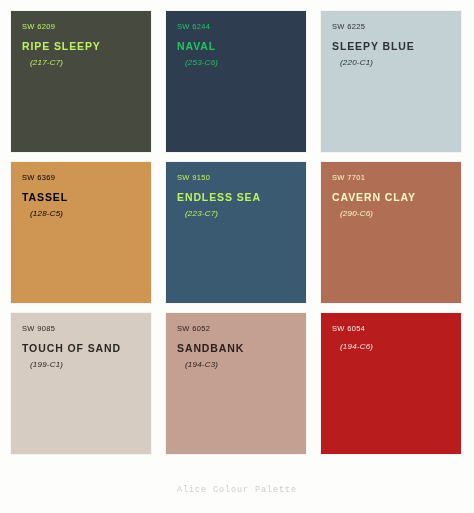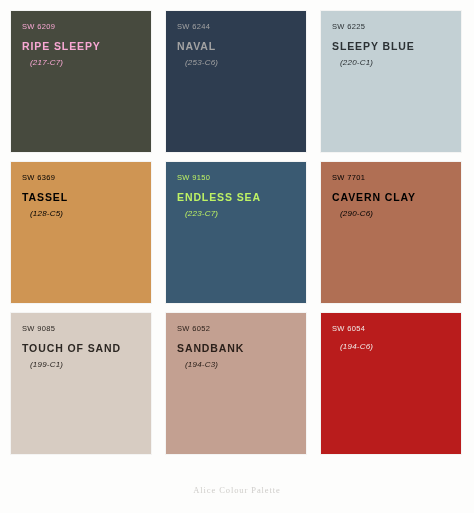--- a/index.html
+++ b/index.html
@@ -62,58 +62,58 @@
     line-height: 1;
     margin: 8px;
     white-space: nowrap;
   }
   #palette-footer {
     position: absolute;
     left: 0;
     right: 0;
     top: 485px;
     text-align: center;
-    font-family: Liberation Serif, serif;
+    font-family: Liberation Mono, monospace;
     font-size: 8.5px;
     letter-spacing: 0.9px;
     color: #cfcdca;
   }
 </style>
 </head>
 <body>
 
 <div id="palette-page">
 
   <div id="swatch-grid">
-      <div class="swatch" style="background: rgb(71, 74, 62); color: #f9a8d4;">
+      <div class="swatch" style="background: rgb(71, 74, 62); color: #bef264;">
         <p class="swatch-code">SW 6209</p>
         <p class="swatch-name">RIPE SLEEPY</p>
         <p class="swatch-ref">(217-C7)</p>
       </div>
-      <div class="swatch" style="background: rgb(46, 61, 80); color: #a3a3a3;">
+      <div class="swatch" style="background: rgb(46, 61, 80); color: #22c55e;">
         <p class="swatch-code">SW 6244</p>
         <p class="swatch-name">NAVAL</p>
         <p class="swatch-ref">(253-C6)</p>
       </div>
       <div class="swatch" style="background: rgb(195, 208, 212); color: rgb(43, 49, 52);">
         <p class="swatch-code">SW 6225</p>
         <p class="swatch-name">SLEEPY BLUE</p>
         <p class="swatch-ref">(220-C1)</p>
       </div>
       <div class="swatch" style="background: rgb(207, 149, 83); color: #000000;">
         <p class="swatch-code">SW 6369</p>
         <p class="swatch-name">TASSEL</p>
         <p class="swatch-ref">(128-C5)</p>
       </div>
       <div class="swatch" style="background: rgb(58, 90, 114); color: #bef264;">
         <p class="swatch-code">SW 9150</p>
         <p class="swatch-name">ENDLESS SEA</p>
         <p class="swatch-ref">(223-C7)</p>
       </div>
-      <div class="swatch" style="background: rgb(176, 111, 84); color: #000000;">
+      <div class="swatch" style="background: rgb(176, 111, 84); color: #fef9c3;">
         <p class="swatch-code">SW 7701</p>
         <p class="swatch-name">CAVERN CLAY</p>
         <p class="swatch-ref">(290-C6)</p>
       </div>
       <div class="swatch" style="background: rgb(215, 204, 194); color: rgb(44, 39, 35);">
         <p class="swatch-code">SW 9085</p>
         <p class="swatch-name">TOUCH OF SAND</p>
         <p class="swatch-ref">(199-C1)</p>
       </div>
       <div class="swatch" style="background: rgb(195, 160, 145); color: rgb(44, 32, 26);">

